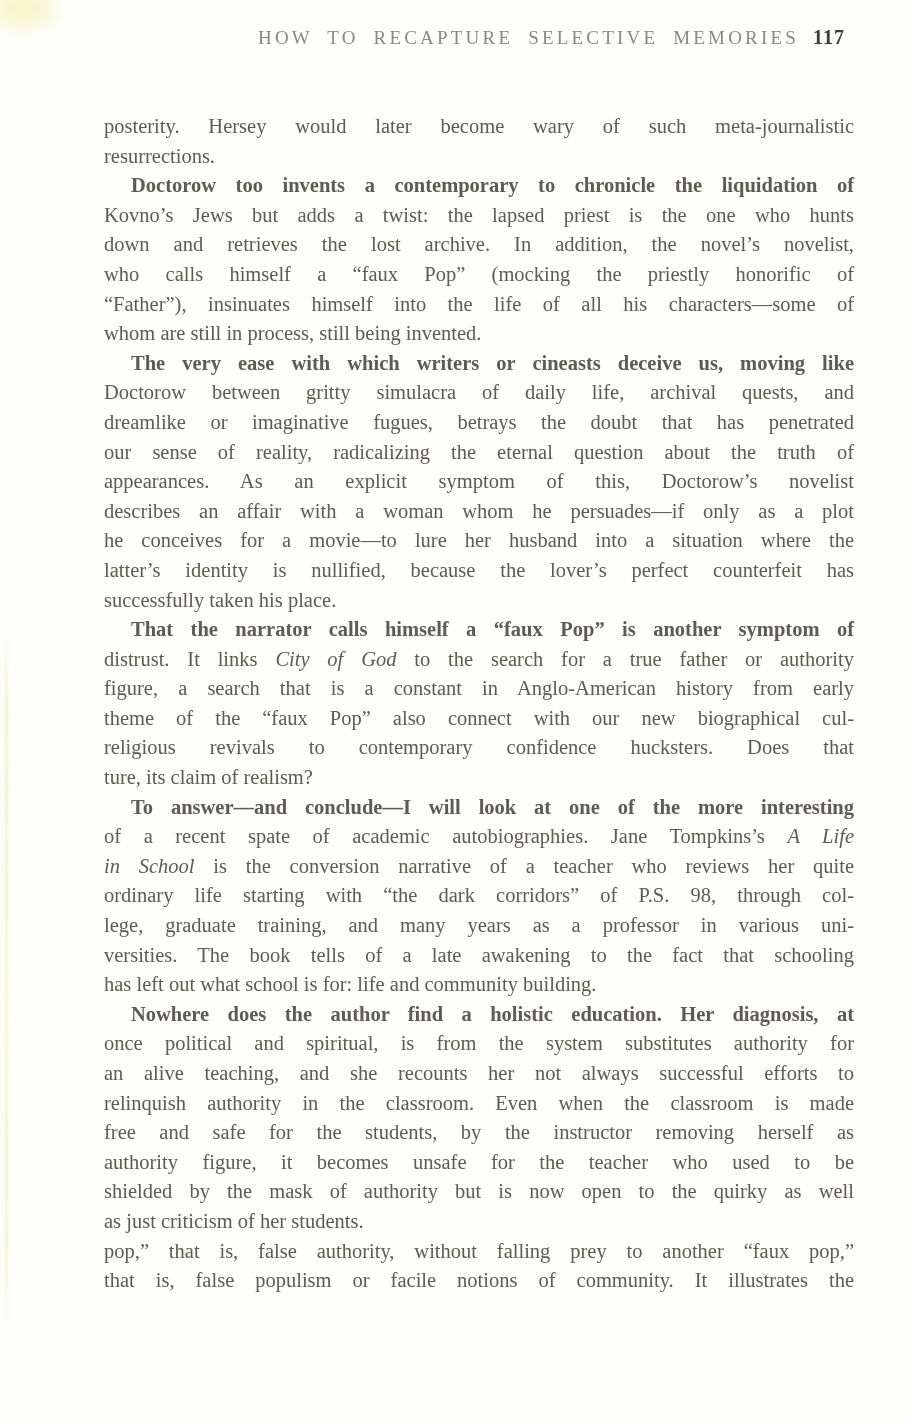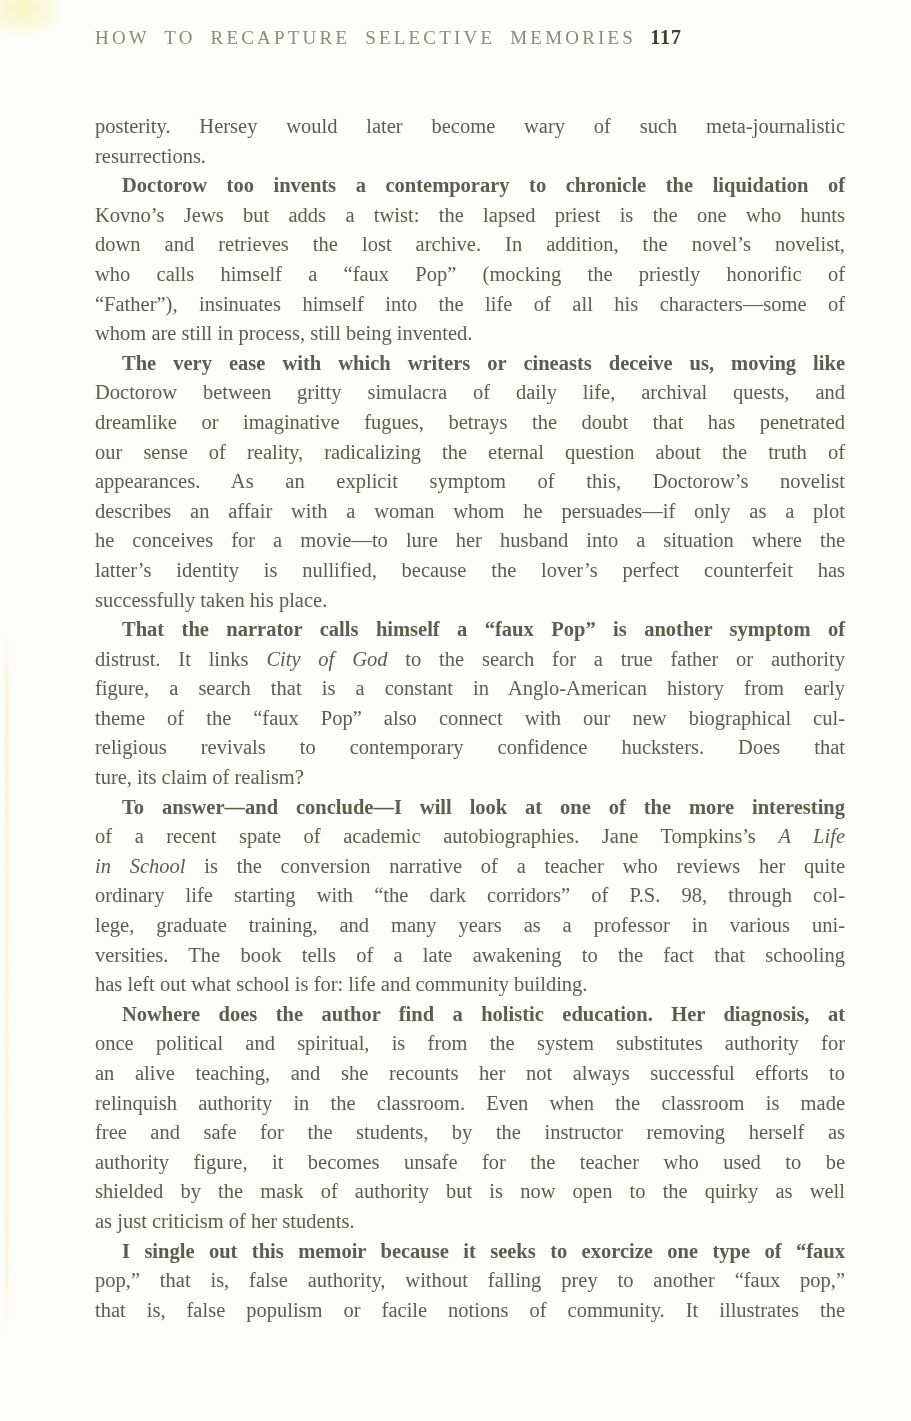--- a/index.html
+++ b/index.html
@@ -37,41 +37,41 @@
       rgba(236,233,165,0.55) 12%,
       rgba(238,236,175,0.40) 55%,
       rgba(236,233,165,0.50) 85%,
       rgba(238,235,170,0) 100%);
     filter: blur(1px);
     pointer-events: none;
   }
   .running-head {
     position: absolute;
     top: 26px;
-    left: 95px;
+    left: 85px;
     right: 66px;
-    text-align: left;
+    text-align: right;
     white-space: nowrap;
   }
   .head-title {
     font-size: 19px;
     letter-spacing: 3.2px;
     word-spacing: 7px;
     font-weight: normal;
   }
   .head-page {
     font-size: 20px;
     font-weight: bold;
     letter-spacing: 1px;
     margin-left: 14px;
   }
   .body-text {
     position: absolute;
     top: 112px;
-    left: 95px;
+    left: 104px;
     width: 750px;
     font-size: 20.5px;
     line-height: 29.6px;
   }
   .para { margin: 0; }
   .line {
     text-align: justify;
     text-align-last: justify;
     white-space: normal;
   }
@@ -138,18 +138,17 @@
         <div class="line indent"><span>Nowhere does the author find a holistic education. Her diagnosis, at</span></div>
         <div class="line"><span>once political and spiritual, is from the system substitutes authority for</span></div>
         <div class="line"><span>an alive teaching, and she recounts her not always successful efforts to</span></div>
         <div class="line"><span>relinquish authority in the classroom. Even when the classroom is made</span></div>
         <div class="line"><span>free and safe for the students, by the instructor removing herself as</span></div>
         <div class="line"><span>authority figure, it becomes unsafe for the teacher who used to be</span></div>
         <div class="line"><span>shielded by the mask of authority but is now open to the quirky as well</span></div>
         <div class="line last"><span>as just criticism of her students.</span></div>
       </div>
       <div class="para">
-        <div class="line indent"><span>I single out this memoir because it seeks to exorcize one type of “faux</span></div>
         <div class="line"><span>pop,” that is, false authority, without falling prey to another “faux pop,”</span></div>
         <div class="line"><span>that is, false populism or facile notions of community. It illustrates the</span></div>
       </div>
     </div>
 </div>
 
 </body></html>

